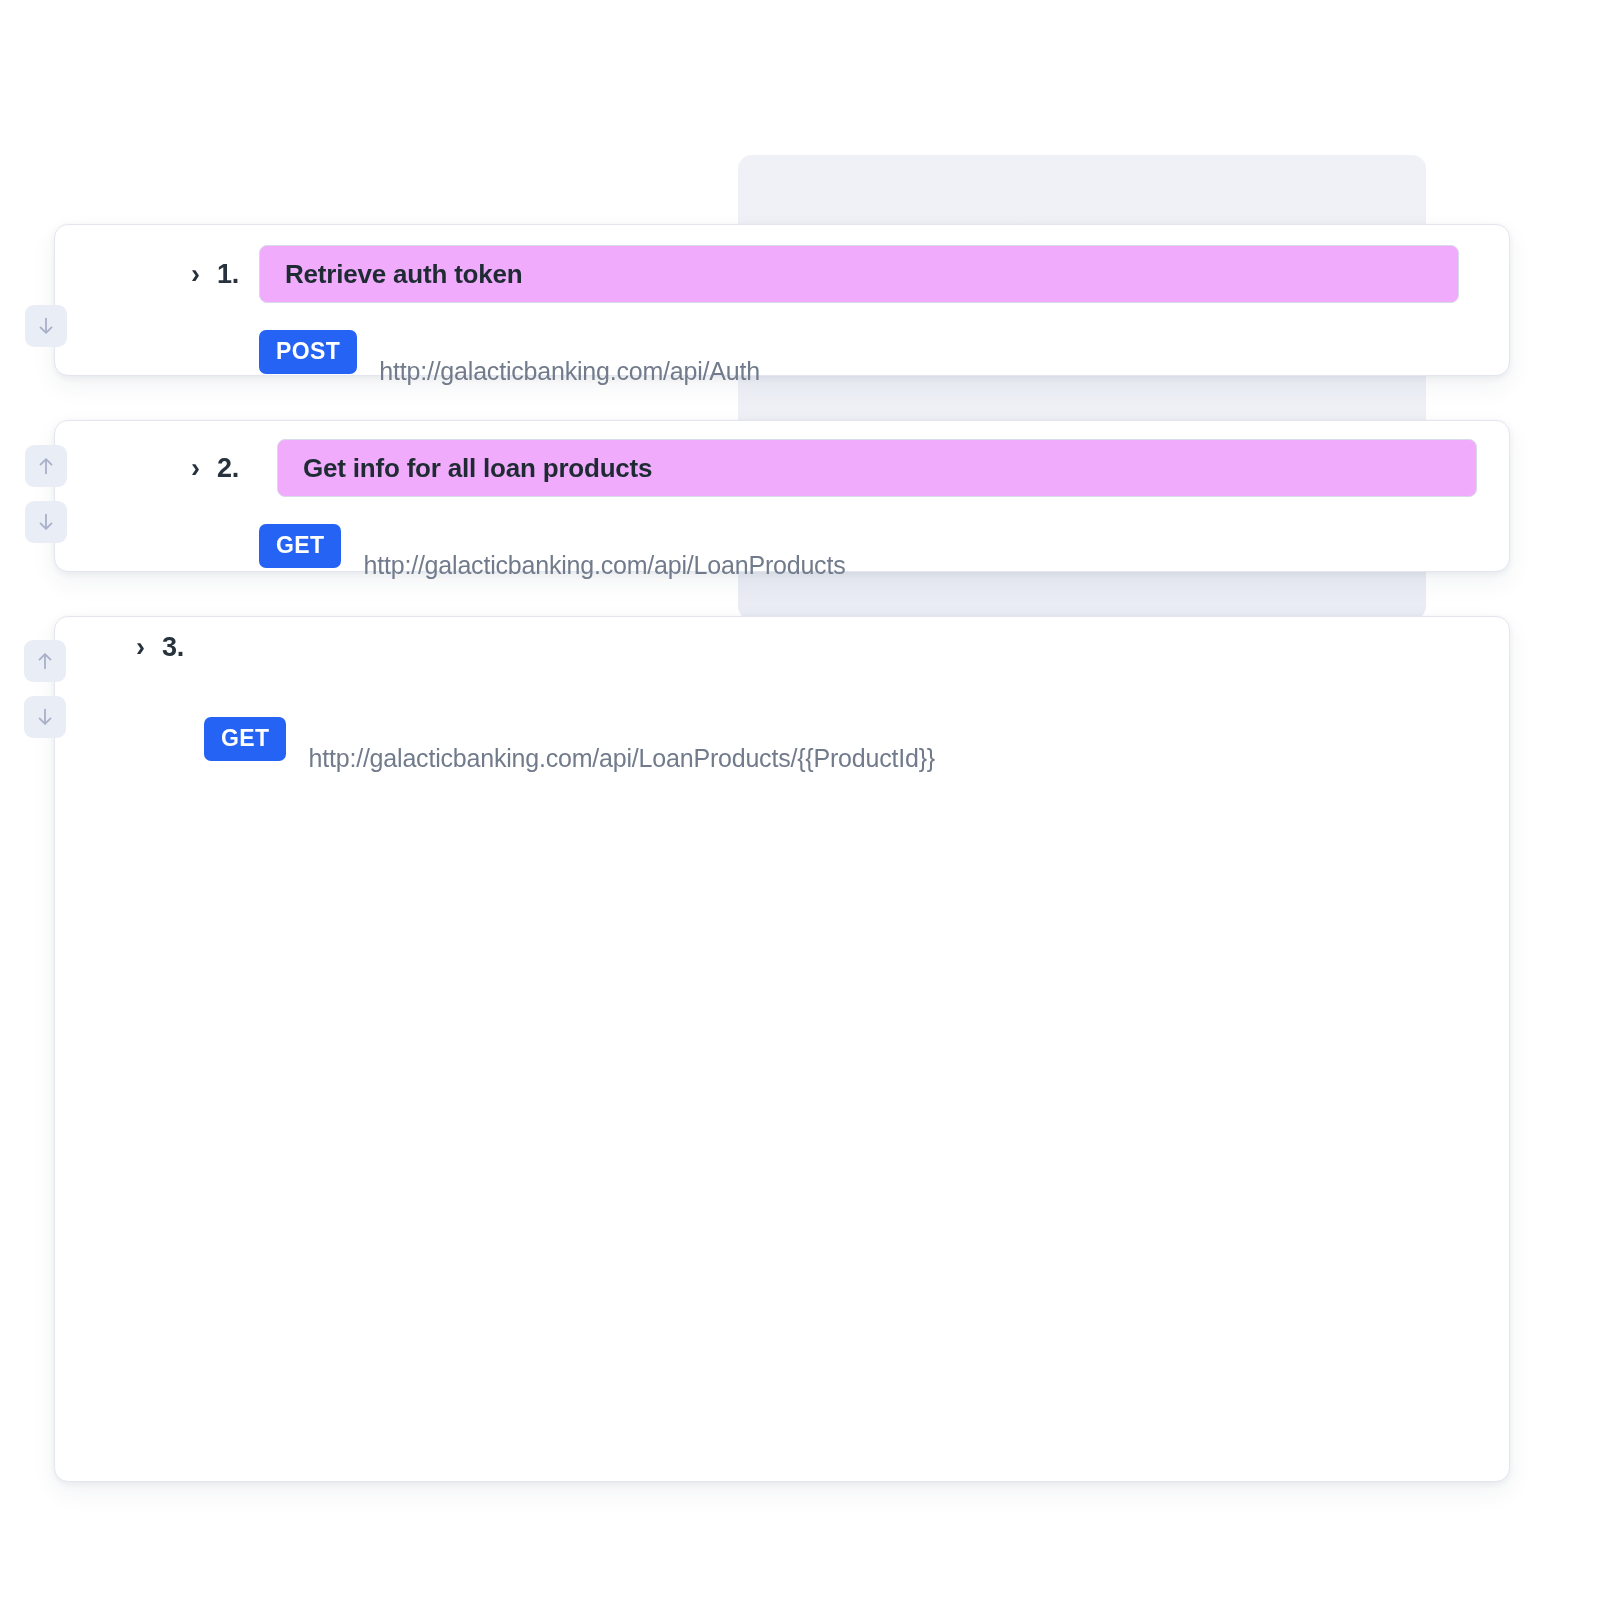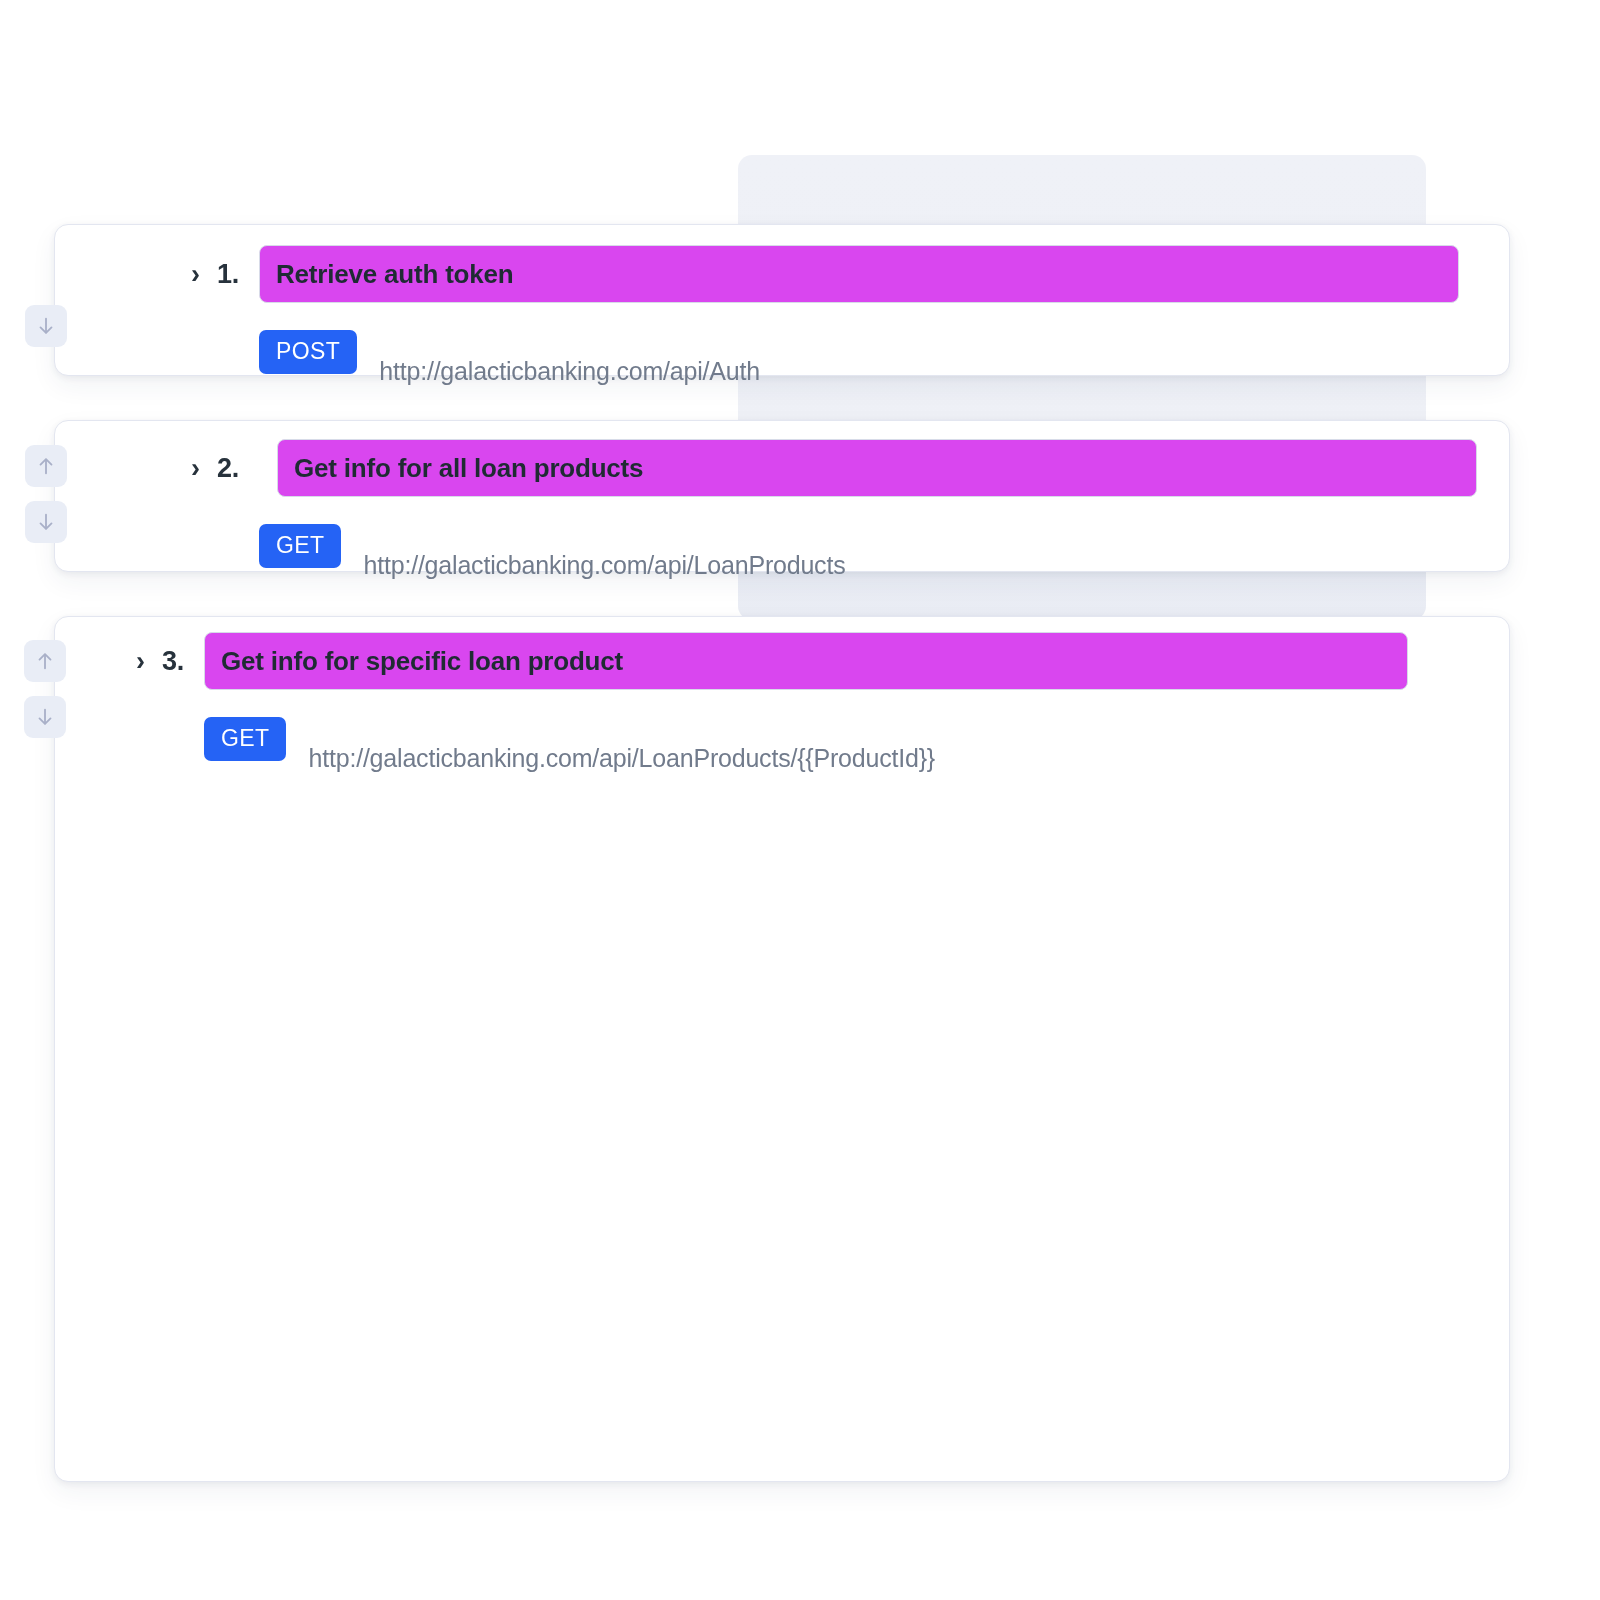--- a/index.html
+++ b/index.html
@@ -83,26 +83,26 @@
   }
   .idx {
     width: 42px;
     color: #27323c;
     font-size: 27px;
     font-weight: 700;
     letter-spacing: -0.2px;
   }
   .title-box {
     height: 58px;
-    background: #d946ef;
+    background: #f0abfc;
     border: 1px solid #d7dbe8;
     border-radius: 8px;
     display: flex;
     align-items: center;
-    padding: 0 16px;
+    padding: 0 25px;
     font-size: 26px;
     font-weight: 700;
     color: #1f2b33;
     letter-spacing: -0.2px;
     cursor: text;
   }
 
   
   .row-url {
     position: absolute;
@@ -113,21 +113,21 @@
   .chip {
     display: inline-flex;
     align-items: center;
     justify-content: center;
     height: 44px;
     padding: 0 17px;
     border-radius: 7px;
     background: #2563f5;
     color: #ffffff;
     font-size: 23px;
-    font-weight: 400;
+    font-weight: 700;
     letter-spacing: .4px;
     cursor: pointer;
   }
   .url {
     margin-left: 22px;
     font-size: 25px;
     color: #717b8c;
     letter-spacing: -0.2px;
     white-space: nowrap;
     margin-top: 40px;
@@ -290,21 +290,20 @@
   <button class="reorder" style="left:24px; top:696px; z-index:3;">
     <svg viewBox="0 0 24 24" fill="none">
         <path d="M12 4v15" stroke-width="2" stroke-linecap="round"></path>
         <path d="M6 13.5l6 6 6-6" stroke-width="2" stroke-linecap="round" stroke-linejoin="round"></path>
       </svg>
   </button>
 
   <div class="row-title" style="top:632px; z-index:3;">
     <span class="chevron">›</span>
     <span class="idx">3.</span>
-    <div class="title-box" style="width:1204px;">Get info for specific loan product</div>
   </div>
   <div class="row-url" style="top:704px; z-index:3;">
     <span class="chip">GET</span>
     <span class="url">http://galacticbanking.com/api/LoanProducts/{{ProductId}}</span>
   </div>
 
   <div class="tabs">
     <div class="tab active">Request</div>
     <div class="tab">Pre-Request</div>
     <div class="tab">Response</div>

